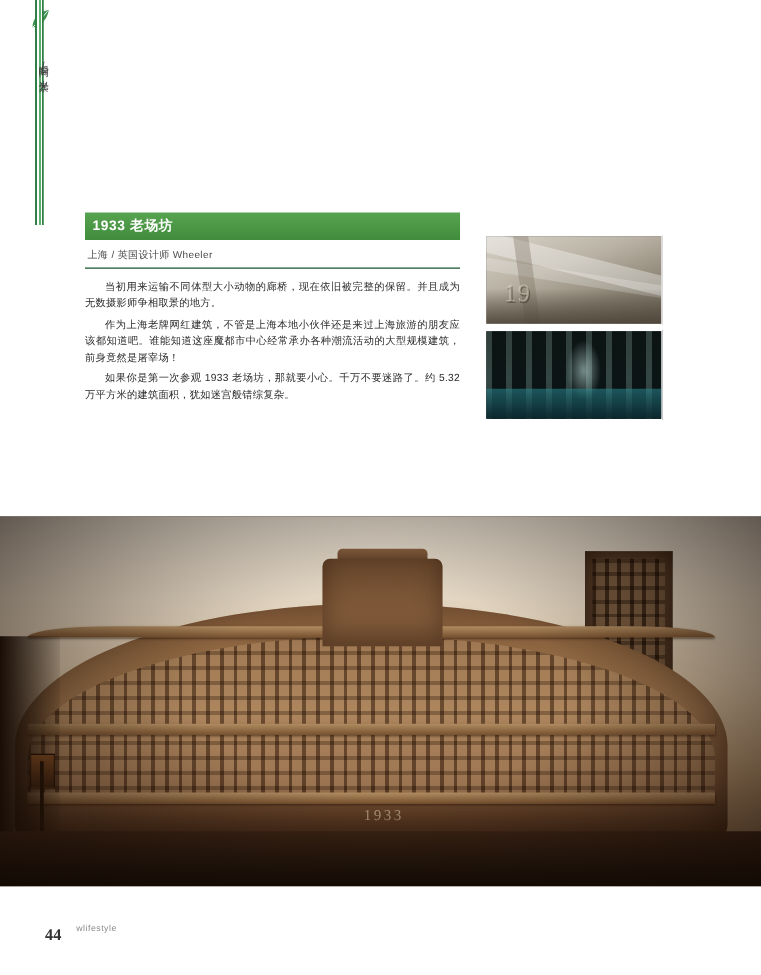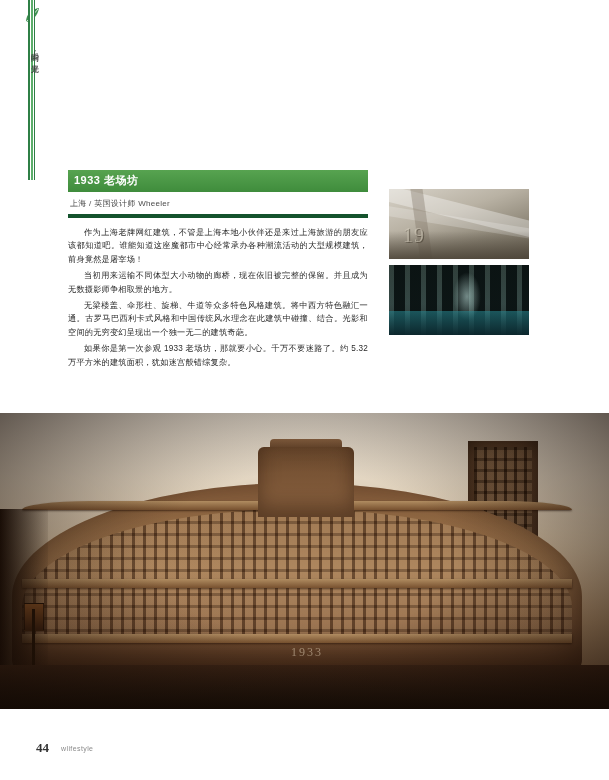--- a/index.html
+++ b/index.html
@@ -65,21 +65,21 @@
     color: #ffffff;
     font-size: 11px;
     font-weight: bold;
     padding: 3px 12px 4px 6px;
     letter-spacing: 0.5px;
   }
   .byline {
     font-size: 8px;
     color: #4a4a4a;
     padding: 6px 2px 0 2px;
-    border-bottom: 4px solid #14532d;
+    border-bottom: 1px solid #14532d;
     padding-bottom: 5px;
     letter-spacing: 0.3px;
   }
   .body-copy {
     padding-top: 8px;
   }
   .body-copy p {
     margin: 0 0 3px 0;
     font-size: 8.2px;
     line-height: 13.4px;
@@ -280,21 +280,21 @@
     background: linear-gradient(to bottom, #7c4a22, #3a2010);
     border: 1px solid rgba(20,10,4,0.6);
   }
 
   
   .footer {
     position: absolute;
     left: 36px;
     bottom: 24px;
     display: flex;
-    align-items: center;
+    align-items: flex-start;
     gap: 12px;
   }
   .folio {
     font-family: "Liberation Serif", serif;
     font-size: 13px;
     color: #333333;
     font-weight: bold;
   }
   .folio-brand {
     font-size: 7px;
@@ -311,23 +311,22 @@
     <path d="M3 16 C7 12, 11 8, 15 3" stroke="#ffffff" stroke-width="0.8" fill="none"></path>
   </svg>
 </div>
 <div class="left-rule"></div>
 <div class="side-label">瞬间/光景</div>
 
 <div class="article">
   <div class="title-bar">1933 老场坊</div>
   <div class="byline">上海 / 英国设计师 Wheeler</div>
   <div class="body-copy">
+    <p>当初用来运输不同体型大小动物的廊桥，现在依旧被完整的保留。并且成为无数摄影师争相取景的地方。</p>
     <p>作为上海老牌网红建筑，不管是上海本地小伙伴还是来过上海旅游的朋友应该都知道吧。谁能知道这座魔都市中心经常承办各种潮流活动的大型规模建筑，前身竟然是屠宰场！</p>
-    <p>当初用来运输不同体型大小动物的廊桥，现在依旧被完整的保留。并且成为无数摄影师争相取景的地方。</p>
-    <p>无梁楼盖、伞形柱、旋梯、牛道等众多特色风格建筑。将中西方特色融汇一通。古罗马巴西利卡式风格和中国传统风水理念在此建筑中碰撞、结合。光影和空间的无穷变幻呈现出一个独一无二的建筑奇葩。</p>
     <p>如果你是第一次参观 1933 老场坊，那就要小心。千万不要迷路了。约 5.32 万平方米的建筑面积，犹如迷宫般错综复杂。</p>
   </div>
 </div>
 
 <div class="photo-col">
   <div class="photo photo-a">
     <div class="pa-bg"></div>
     <div class="pa-beam" style="left:-10px; top:-6px; width:180px; height:16px; transform:rotate(14deg);"></div>
     <div class="pa-beam" style="left:-20px; top:14px; width:200px; height:10px; transform:rotate(9deg); background:rgba(255,255,255,0.22);"></div>
     <div class="pa-beam" style="left:20px; top:-10px; width:12px; height:90px; transform:rotate(-8deg); background:rgba(120,110,94,0.35);"></div>

